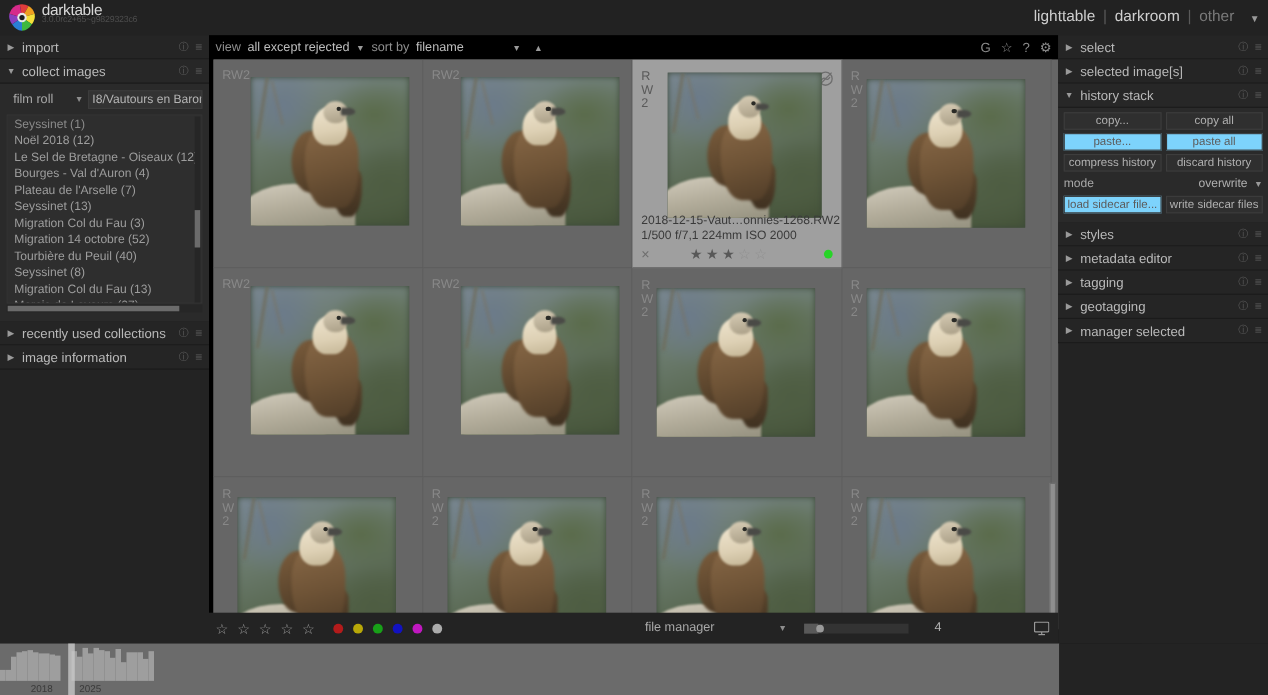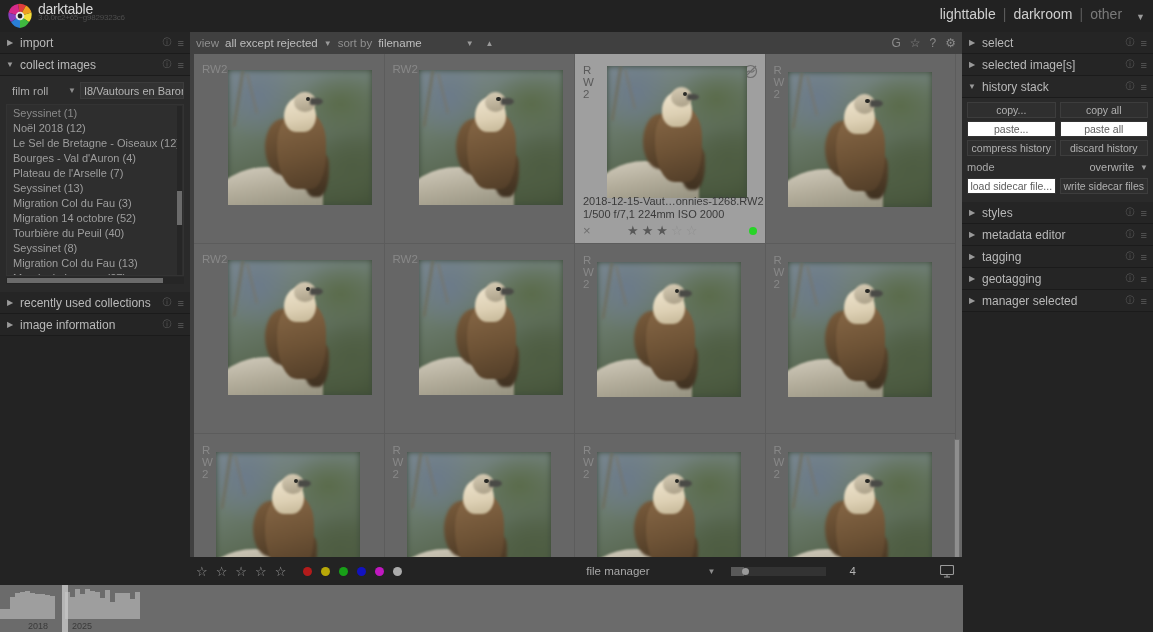--- a/index.html
+++ b/index.html
@@ -70,21 +70,21 @@
   .cl-vscroll {
     position: absolute; right: 1px; top: 1px; width: 5px; height: 170px; background: #262626;
   }
   .cl-vthumb { position: absolute; right: 0; top: 85px; width: 5px; height: 34px; background: #6b6b6b; }
   .cl-hscroll {
     position: relative; height: 7px; background: #262626; margin-top: 1px;
   }
   .cl-hthumb { position: absolute; left: 1px; top: 1px; width: 156px; height: 5px; background: #6b6b6b; }
 
   
-  .center { position: absolute; left: 190px; top: 32px; width: 772px; height: 553px; background: #404040; }
+  .center { position: absolute; left: 190px; top: 32px; width: 772px; height: 553px; background: #000000; }
   .ct-toolbar {
     position: relative; height: 22px; display: flex; align-items: center;
     padding-left: 6px; gap: 6px; font-size: 11.5px; color: #9e9e9e;
   }
   .tb-lbl { color: #8f8f8f; }
   .tb-val { color: #bdbdbd; }
   .tb-caret { font-size: 8px; color: #9a9a9a; }
   .tb-right { position: absolute; right: 6px; display: flex; align-items: center; gap: 9px; }
   .tb-ic { font-size: 12px; color: #8b8b8b; }
 
@@ -224,21 +224,21 @@
   
   .right-panel {
     position: absolute; right: 0; top: 32px; width: 191px; height: 553px; background: #232323;
   }
   .hs-body { background: #2a2a2a; padding: 4px 5px 5px 5px; }
   .btn-row { display: flex; gap: 4px; margin-bottom: 3px; }
   .btn {
     flex: 1; height: 16px; background: #2f2f2f; border: 1px solid #3d3d3d;
     font-size: 10.5px; color: #b0b0b0; display: flex; align-items: center; justify-content: center;
   }
-  .btn.dis { color: #5c5c5c; background: #ffffff; border-color: #343434; }
+  .btn.dis { color: #5c5c5c; background: #7dd3fc; border-color: #343434; }
   .mode-row { display: flex; align-items: center; height: 16px; margin-bottom: 3px; }
   .mode-lbl { font-size: 11px; color: #a8a8a8; }
   .mode-val { margin-left: auto; font-size: 11px; color: #b0b0b0; }
   .mode-caret { font-size: 8px; color: #9a9a9a; margin-left: 6px; }
 
   
   .timeline {
     position: absolute; left: 0; bottom: 0; width: 1039px; height: 47px; background: #1d1d1d;
   }
   .tl-inner { position: absolute; left: 0; top: 0; width: 963px; height: 47px; background: #6b6b6b; }

